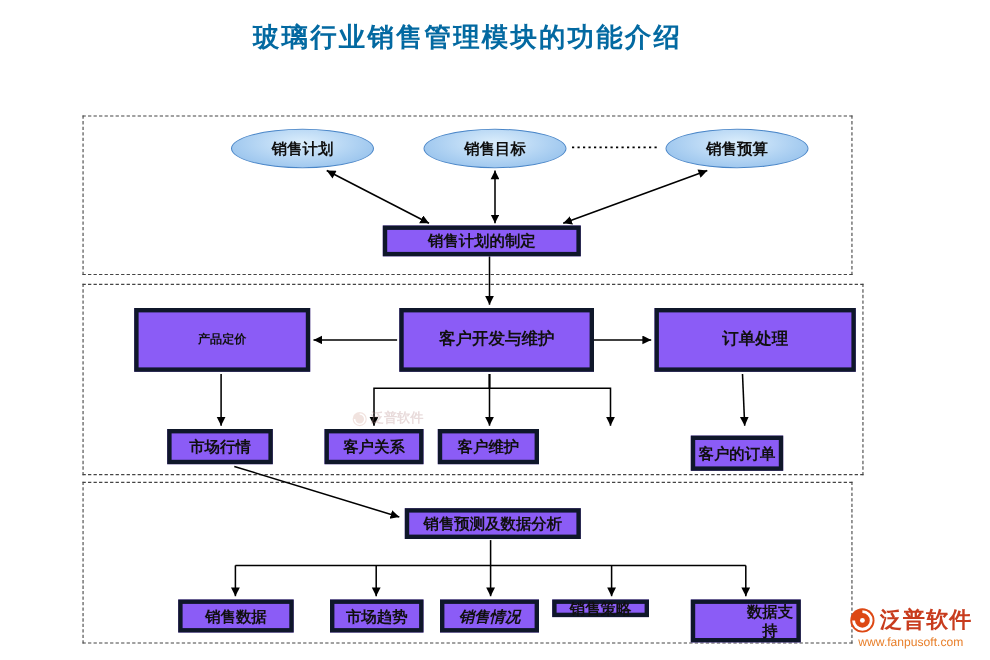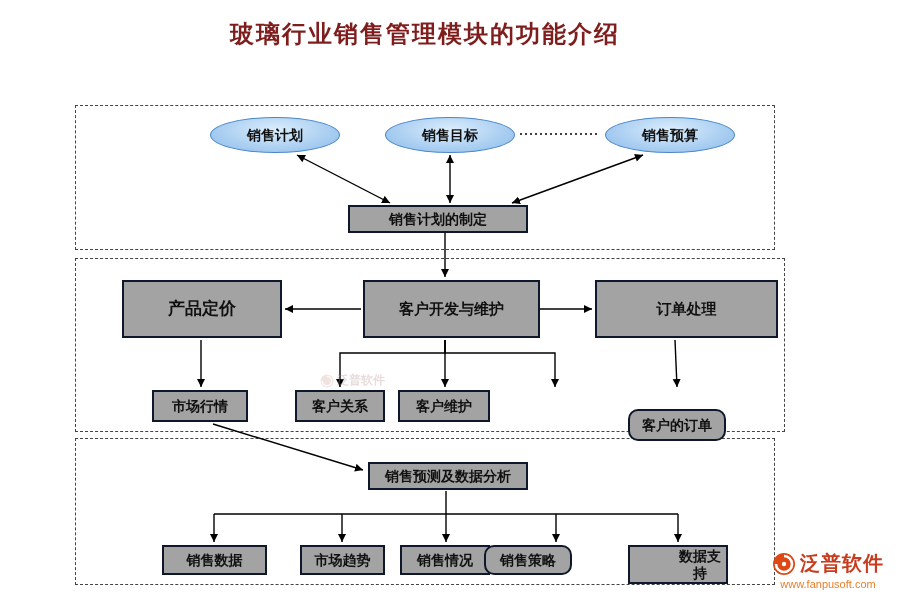--- a/index.html
+++ b/index.html
@@ -1,28 +1,28 @@
 <!DOCTYPE html>
 <html><head>
 <meta charset="utf-8">
 <style>
   * { margin:0; padding:0; box-sizing:border-box; }
   html,body { width:900px; height:600px; background:#ffffff;
     font-family:"Liberation Sans","DejaVu Sans",sans-serif; }
   .canvas { position:relative; width:900px; height:600px; background:#fff; overflow:hidden; }
 
   .title { position:absolute; left:75px; top:18px; width:700px; text-align:center;
-    font-size:24px; font-weight:bold; color:#7f1d1d; letter-spacing:2px; }
+    font-size:24px; font-weight:bold; color:#0369a1; letter-spacing:2px; }
 
   .section { position:absolute; border:1px dashed #444; background:transparent; }
   .section-planning { left:75px; top:105px; width:700px; height:145px; }
   .section-customer { left:75px; top:258px; width:710px; height:174px; }
   .section-forecast { left:75px; top:438px; width:700px; height:147px; }
 
-  .node { position:absolute; background:#a3a3a3; border:2px solid #0f172a;
+  .node { position:absolute; background:#8b5cf6; border:4px solid #0f172a;
     display:flex; align-items:center; justify-content:center;
     font-size:14px; font-weight:bold; color:#101010; text-align:center; line-height:1.15; }
   .ellipse { border-radius:50%; border:1px solid #4a86c8;
     background:radial-gradient(ellipse at 50% 35%, #dceefc 0%, #aed1f2 55%, #8abae9 100%); }
 
   svg.lines { position:absolute; left:0; top:0; pointer-events:none; }
 
   .wm-center { position:absolute; left:320px; top:372px; display:flex; align-items:center;
     gap:3px; opacity:0.35; color:#c09a9a; font-size:12px; font-weight:bold; }
   .wm-br { position:absolute; right:16px; bottom:10px; text-align:center; }
@@ -77,35 +77,35 @@
     <line x1="446" y1="514" x2="446" y2="542" stroke="#000" stroke-width="1.4" marker-end="url(#ae)"></line>
     <line x1="556" y1="514" x2="556" y2="542" stroke="#000" stroke-width="1.4" marker-end="url(#ae)"></line>
     <line x1="678" y1="514" x2="678" y2="542" stroke="#000" stroke-width="1.4" marker-end="url(#ae)"></line>
   </svg>
 
   <div class="node ellipse" style="left:210px; top:117px; width:130px; height:36px;">销售计划</div>
   <div class="node ellipse" style="left:385px; top:117px; width:130px; height:36px;">销售目标</div>
   <div class="node ellipse" style="left:605px; top:117px; width:130px; height:36px;">销售预算</div>
   <div class="node" style="left:348px; top:205px; width:180px; height:28px;">销售计划的制定</div>
 
-  <div class="node" style="left:122px; top:280px; width:160px; height:58px; font-size:17px;">产品定价</div>
+  <div class="node" style="left:122px; top:280px; width:160px; height:58px; font-size:11px;">产品定价</div>
   <div class="node" style="left:363px; top:280px; width:177px; height:58px; font-size:15px;">客户开发与维护</div>
   <div class="node" style="left:595px; top:280px; width:183px; height:58px; font-size:15px;">订单处理</div>
 
   <div class="node" style="left:152px; top:390px; width:96px; height:32px;">市场行情</div>
   <div class="node" style="left:295px; top:390px; width:90px; height:32px;">客户关系</div>
   <div class="node" style="left:398px; top:390px; width:92px; height:32px;">客户维护</div>
-  <div class="node" style="left:628px; top:409px; width:98px; height:32px;border-radius:10px;">客户的订单</div>
+  <div class="node" style="left:628px; top:396px; width:84px; height:32px;">客户的订单</div>
 
   <div class="node" style="left:368px; top:462px; width:160px; height:28px;">销售预测及数据分析</div>
 
   <div class="node" style="left:162px; top:545px; width:105px; height:30px;">销售数据</div>
   <div class="node" style="left:300px; top:545px; width:85px; height:30px;">市场趋势</div>
-  <div class="node" style="left:400px; top:545px; width:90px; height:30px;">销售情况</div>
-  <div class="node" style="left:484px; top:545px; width:88px; height:30px;border-radius:10px;">销售策略</div>
+  <div class="node" style="left:400px; top:545px; width:90px; height:30px;font-style:italic;">销售情况</div>
+  <div class="node" style="left:502px; top:545px; width:88px; height:16px;">销售策略</div>
   <div class="node" style="left:628px; top:545px; width:100px; height:39px;padding-left:44px;">数据支持</div>
 
   <div class="wm-center">
     <svg width="14" height="14" viewBox="0 0 24 24">
       <circle cx="12" cy="12" r="11" fill="#d9b0a6"></circle>
       <path d="M12 4 A8 8 0 1 1 4 12" stroke="#fff" stroke-width="2.5" fill="none"></path>
     </svg>
     <span>泛普软件</span>
   </div>
 

